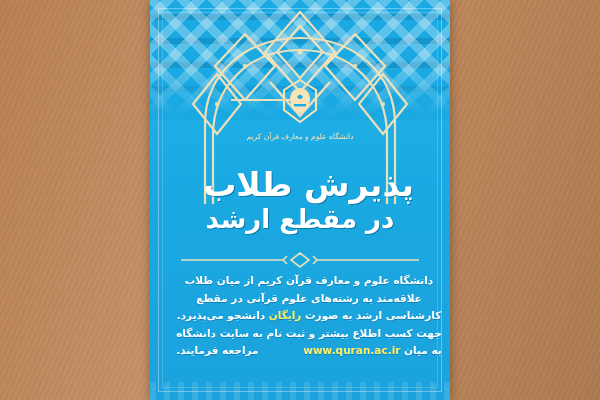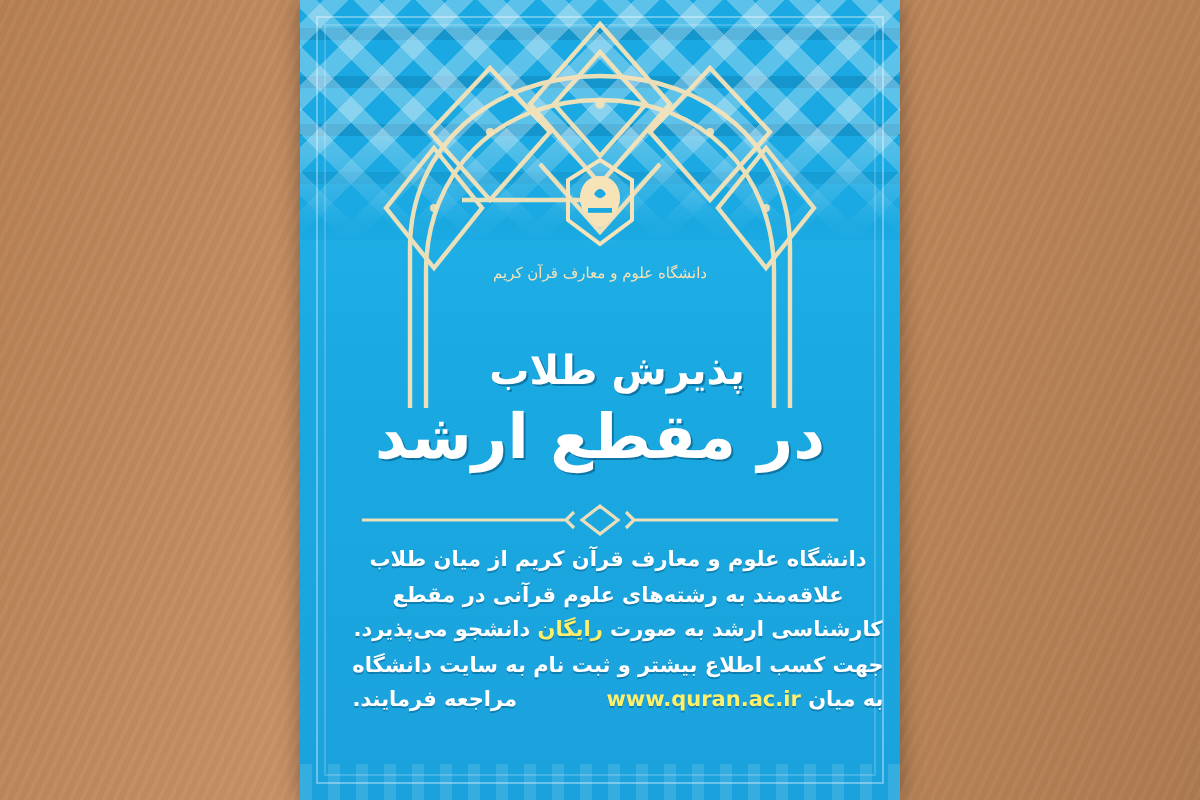--- a/index.html
+++ b/index.html
@@ -110,27 +110,27 @@
   .headline {
     position: absolute;
     left: 0; right: 0;
     top: 168px;
     text-align: center;
     color: #ffffff;
     font-weight: bold;
     text-shadow: 1px 1px 0 rgba(0,60,95,.45);
   }
   .headline .l1 {
-    font-size: 20px;
+    font-size: 33px;
     line-height: 34px;
     letter-spacing: .5px;
     margin-left: 17px;
   }
   .headline .l2 {
-    font-size: 31px;
+    font-size: 26px;
     line-height: 34px;
     letter-spacing: .5px;
   }
 
   
   .divider {
     position: absolute;
     left: 50%;
     top: 252px;
     transform: translateX(-50%);

